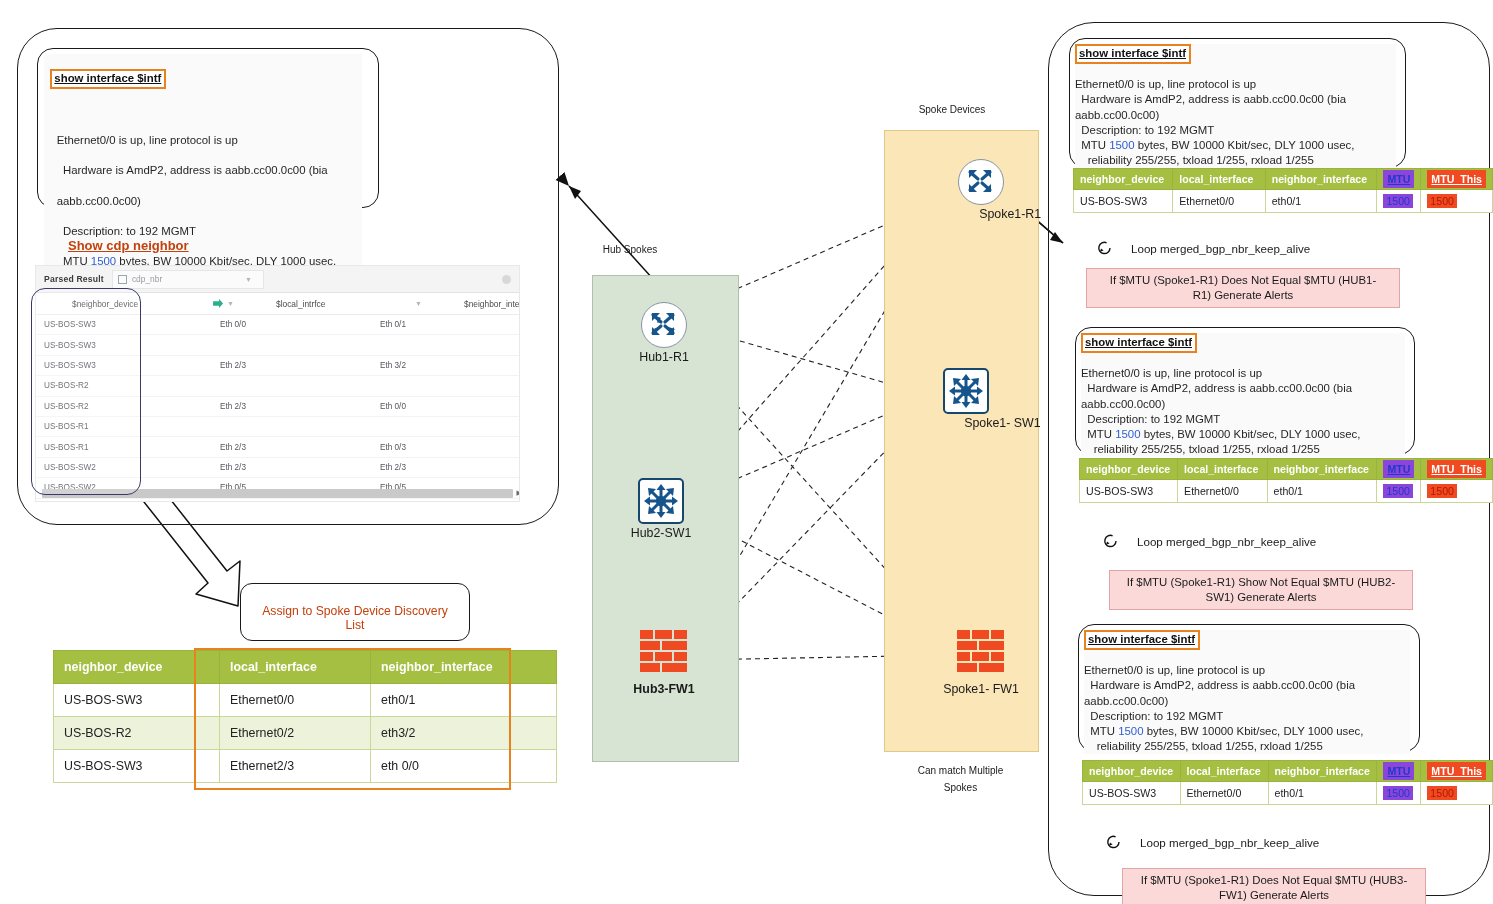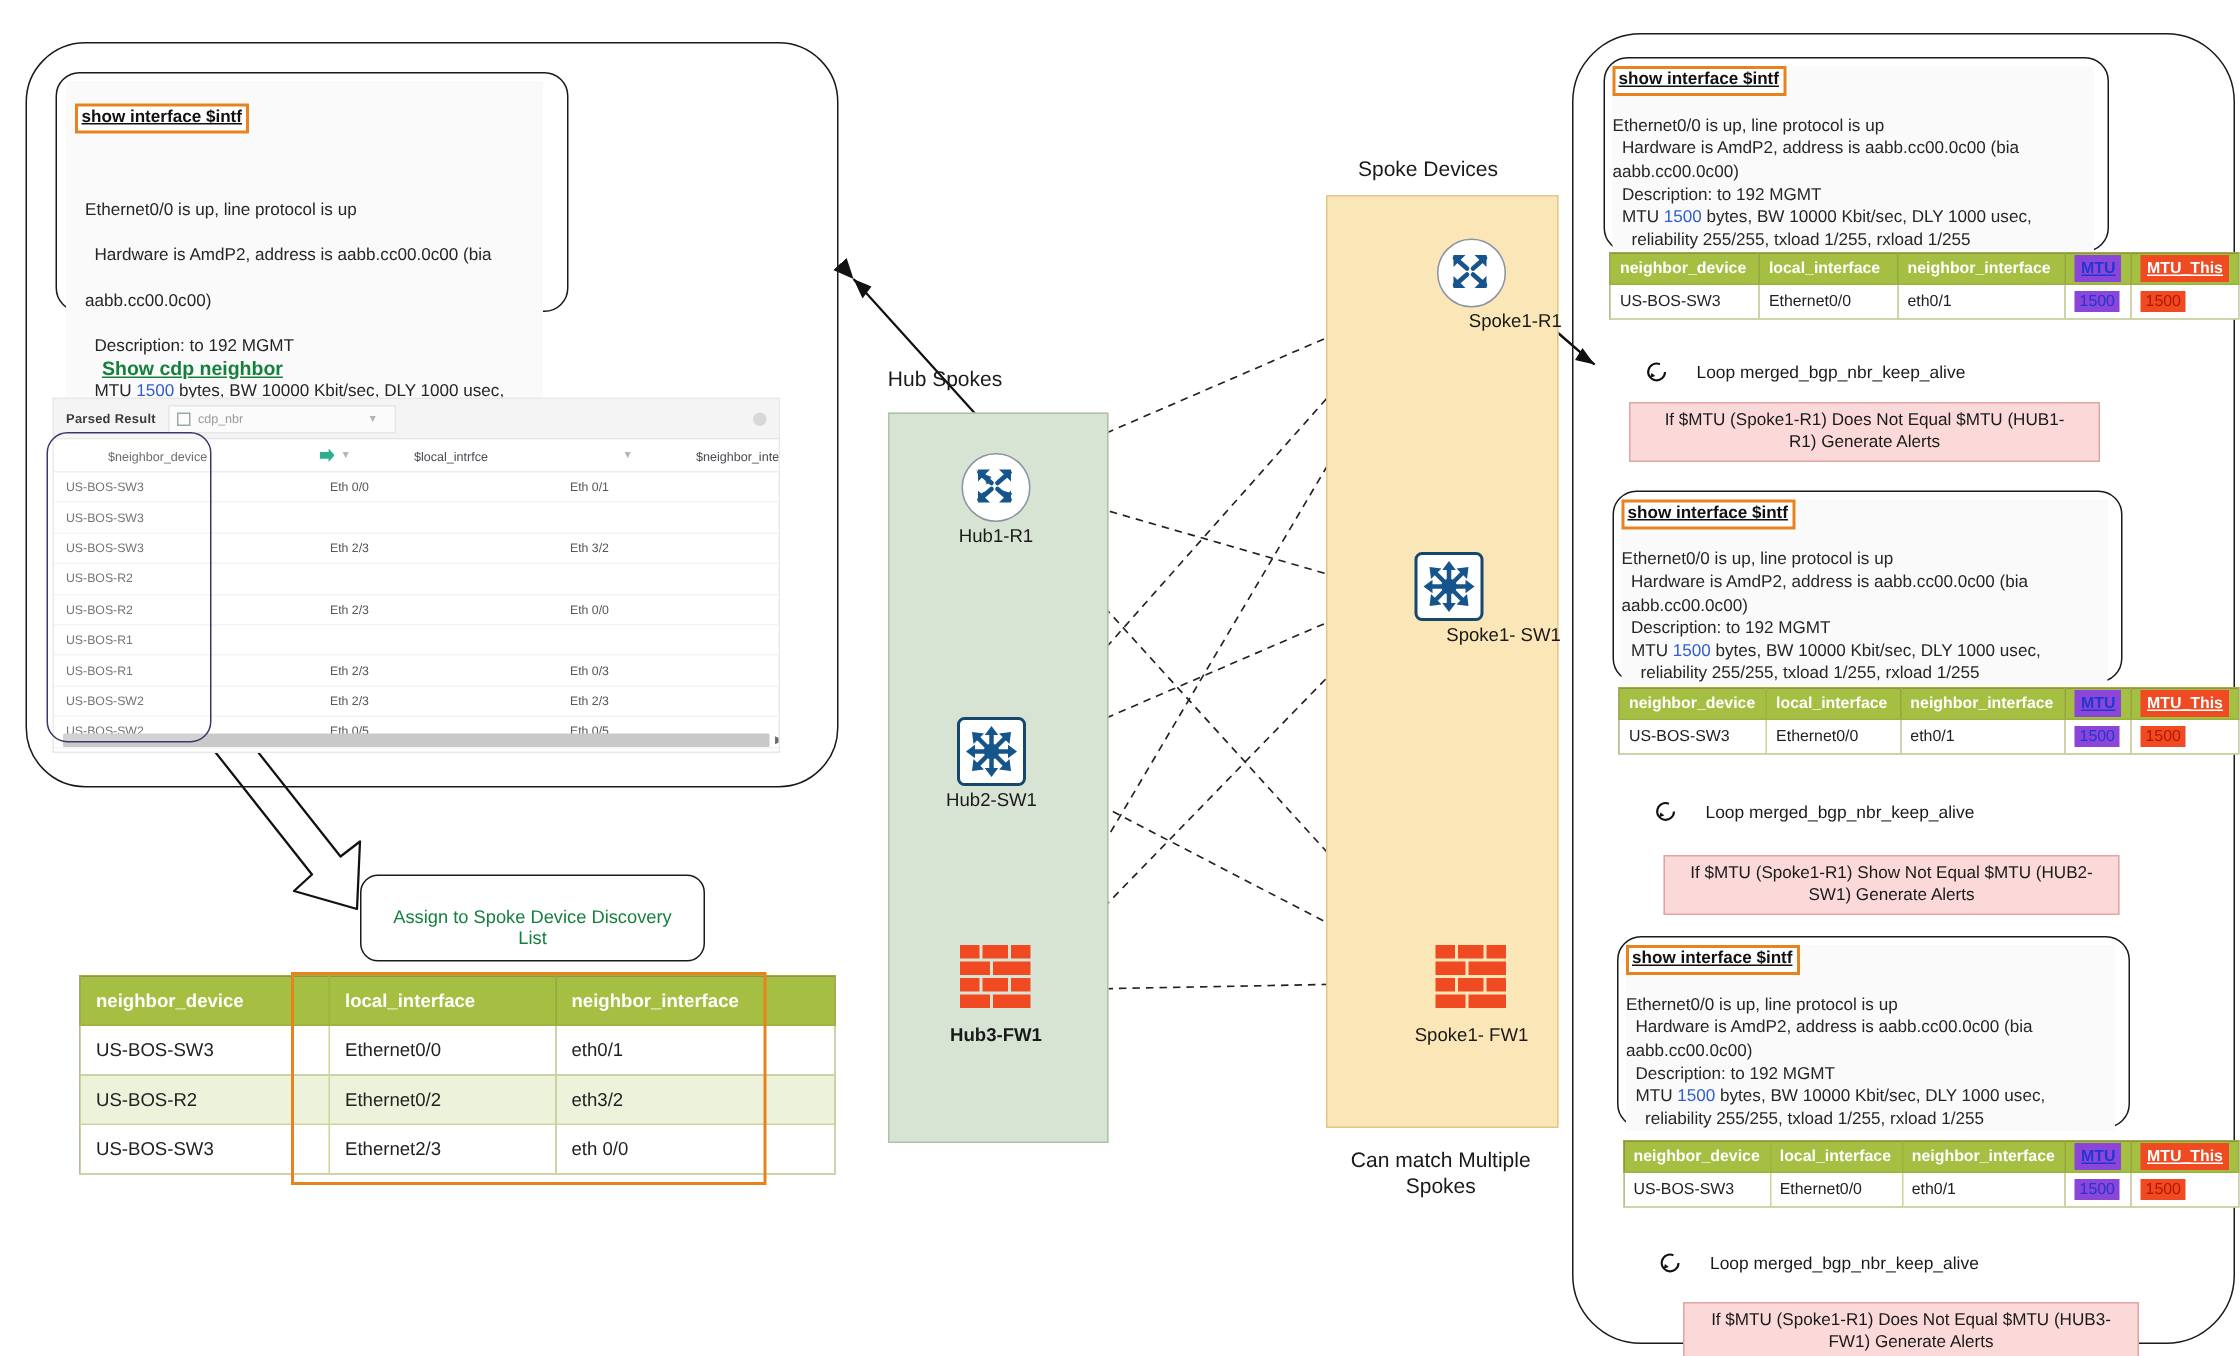--- a/index.html
+++ b/index.html
@@ -12,21 +12,21 @@
 
   
   .cli{position:absolute;background:#fafafa;font-size:11.4px;line-height:15.2px;color:#262626;
        white-space:pre-wrap;}
   .cli .cmd{display:inline-block;font-weight:bold;text-decoration:underline;
             border:2px solid #e8821e;padding:0px 3px 1px 2px;background:#fff;color:#111;}
   .cli .mtuval{color:#2f5fd0;}
   .cli .body{display:block;margin-top:13px;}
 
   
-  .label{position:absolute;font-size:12.6px;color:#15803d;}
+  .label{position:absolute;font-size:12.6px;color:#c2410c;}
   .label.u{text-decoration:underline;font-weight:bold;font-size:13px;}
 
   
   .pr{position:absolute;background:#fff;overflow:hidden;filter:blur(.22px);}
   .pr-bar{height:26px;background:#f4f4f4;border-bottom:1px solid #e3e3e3;
           display:flex;align-items:center;padding:0 8px;gap:8px;}
   .pr-bar .ttl{font-size:8.6px;font-weight:bold;color:#3b3b3b;letter-spacing:.2px;}
   .pr-sel{display:flex;align-items:center;gap:5px;background:#fbfbfb;border:1px solid #e6e6e6;
           height:17px;width:140px;padding:0 5px;font-size:8.4px;color:#9a9aa2;}
   .pr-sel .cv{flex:1;}
@@ -41,21 +41,21 @@
   .col2{width:152px;flex:0 0 152px;}
   .col3{width:150px;flex:0 0 150px;}
   .caret{font-size:7px;color:#b5b5bd;margin-right:6px;}
   .grid-ico{display:inline-block;width:7px;height:7px;border:1px solid #9aa;}
   .pr-scroll{position:absolute;left:6px;right:6px;bottom:3px;height:9px;background:#c9c9c9;border-radius:1px;}
   .pr-scroll-arrow{position:absolute;right:-9px;top:0px;font-size:7px;color:#6a6a6a;}
   .tagico{display:inline-block;width:10px;height:9px;background:#2fae8e;
            clip-path:polygon(0 25%,60% 25%,60% 0,100% 50%,60% 100%,60% 75%,0 75%);}
 
   
-  table.gt{position:absolute;border-collapse:collapse;background:#701a75;}
+  table.gt{position:absolute;border-collapse:collapse;background:#f9a8d4;border-radius:13px;}
   table.gt th{background:#a4bf42;color:#fff;font-weight:bold;text-align:left;
               border:1px solid #9ab33c;white-space:nowrap;}
   table.gt td{border:1px solid #c9d79a;color:#222;white-space:nowrap;background:#fff;}
 
   
   .gt-left{left:53px;top:650px;}
   .gt-left th{font-size:12.4px;padding:9px 10px;}
   .gt-left td{font-size:12.4px;padding:9px 10px;border-color:#8a8a8a;}
   .gt-left tr.alt td{background:#edf2da;}
   .gt-left .w1{width:145px;}
@@ -79,21 +79,21 @@
   .loop svg{display:block;}
 
   
   .alert{position:absolute;background:#fbd9d9;border:1px solid #e2a4a4;color:#1a1a1a;
          font-size:11.4px;line-height:15px;text-align:center;padding:4px 6px;}
 
   
   .panel{position:absolute;border:1px solid #b9c6b3;}
   .panel.hub{background:#d8e4d3;border-color:#b0c1aa;}
   .panel.spoke{background:#fbe6b8;border-color:#e2c888;}
-  .panel-label{position:absolute;font-size:14px;color:#1a1a1a;text-align:center;}
+  .panel-label{position:absolute;font-size:10px;color:#1a1a1a;text-align:center;}
   .node{position:absolute;}
   .node .cap{position:absolute;left:50%;transform:translateX(-50%);white-space:nowrap;
              font-size:12.4px;color:#1a1a1a;top:100%;margin-top:2px;}
   .node.capright .cap{left:46%;transform:none;}
   .rt{width:46px;height:46px;border-radius:50%;background:#fff;border:1.3px solid #8894a2;
       box-sizing:border-box;}
   .sw{width:46px;height:46px;border-radius:5px;background:#fff;border:2px solid #16486e;
       box-sizing:border-box;}
 
   svg.layer{position:absolute;left:0;top:0;width:1493px;height:904px;pointer-events:none;}

